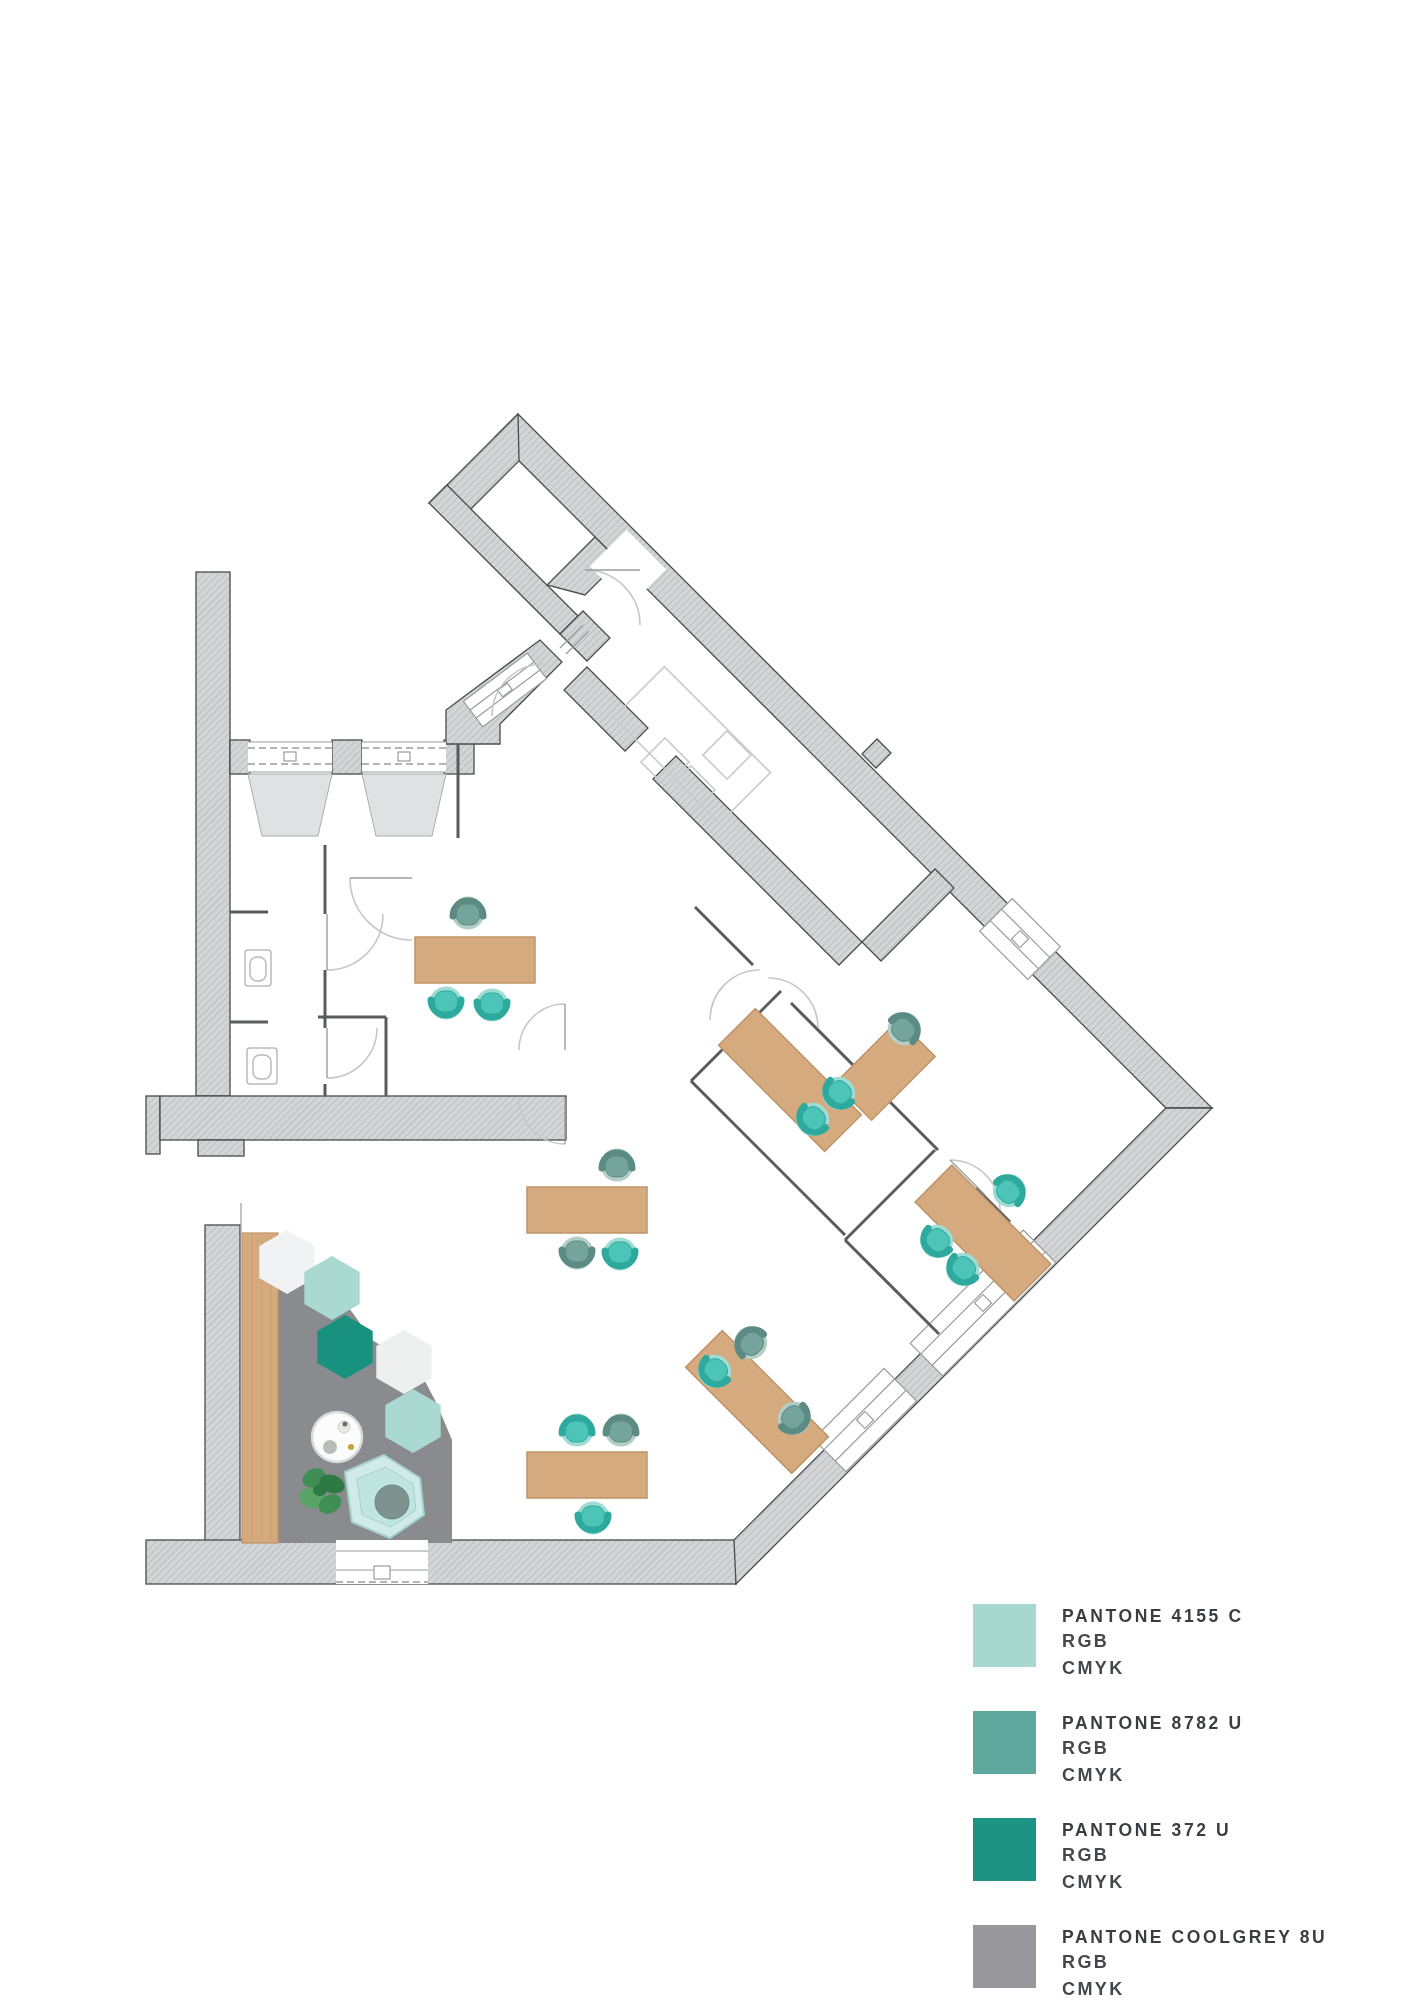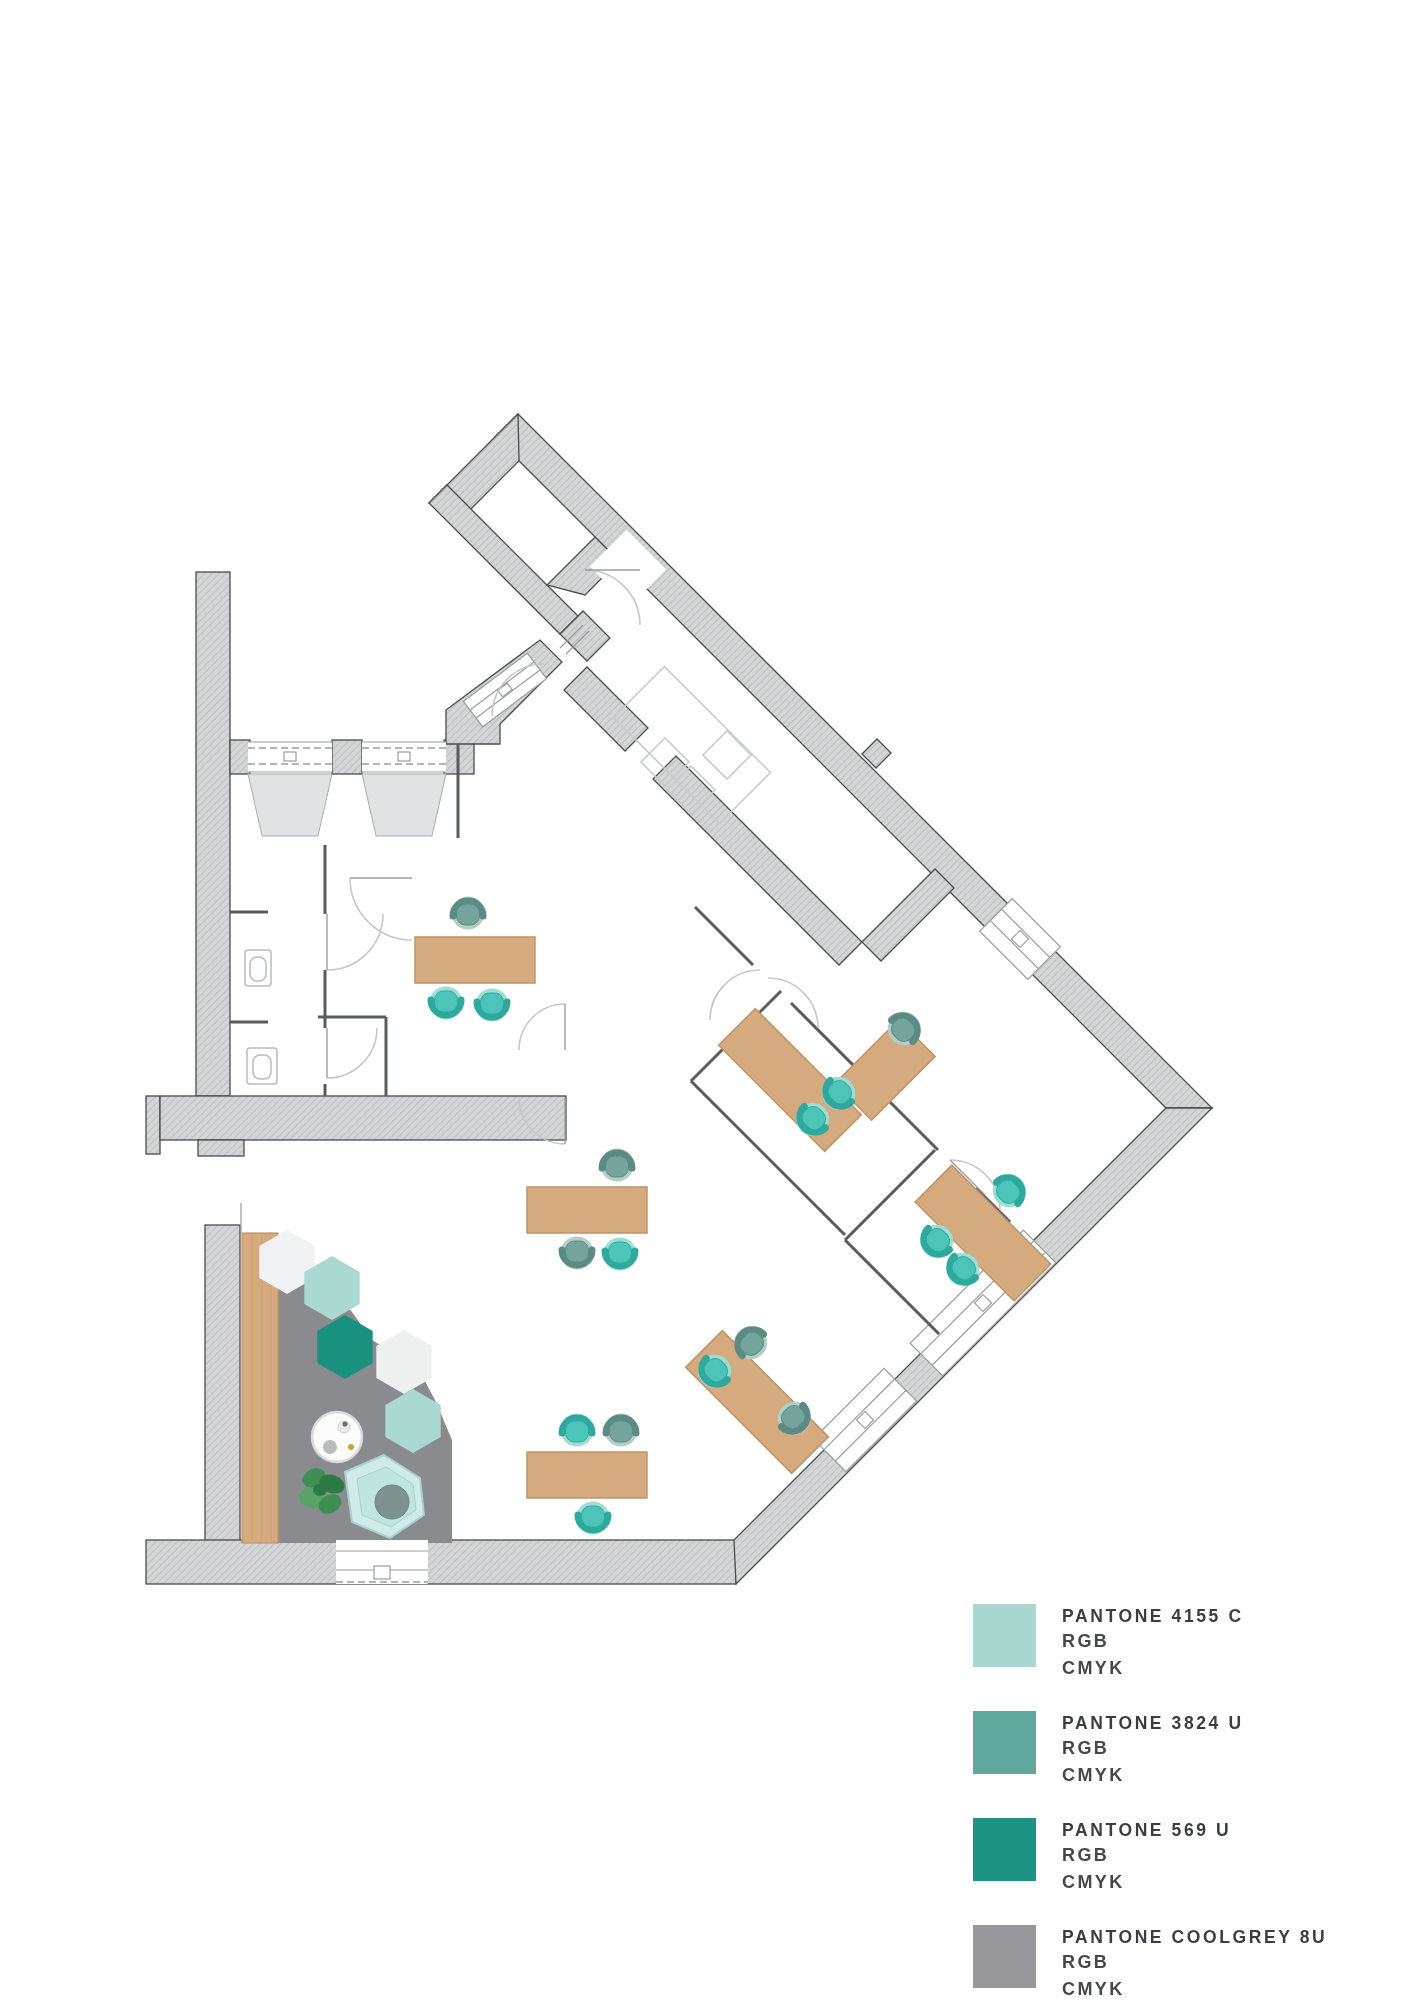--- a/index.html
+++ b/index.html
@@ -322,29 +322,29 @@
       <div class="swatch" style="background: rgb(167, 215, 206);"></div>
       <div class="legend-text">
         <div class="legend-title">PANTONE 4155 C</div>
         <div class="legend-sub">RGB</div>
         <div class="legend-sub">CMYK</div>
       </div>
     </div>
     <div class="legend-row">
       <div class="swatch" style="background: rgb(95, 168, 157);"></div>
       <div class="legend-text">
-        <div class="legend-title">PANTONE 3824 U</div>
+        <div class="legend-title">PANTONE 8782 U</div>
         <div class="legend-sub">RGB</div>
         <div class="legend-sub">CMYK</div>
       </div>
     </div>
     <div class="legend-row">
       <div class="swatch" style="background: rgb(29, 147, 132);"></div>
       <div class="legend-text">
-        <div class="legend-title">PANTONE 569 U</div>
+        <div class="legend-title">PANTONE 372 U</div>
         <div class="legend-sub">RGB</div>
         <div class="legend-sub">CMYK</div>
       </div>
     </div>
     <div class="legend-row">
       <div class="swatch" style="background: rgb(152, 151, 155);"></div>
       <div class="legend-text">
         <div class="legend-title">PANTONE COOLGREY 8U</div>
         <div class="legend-sub">RGB</div>
         <div class="legend-sub">CMYK</div>

